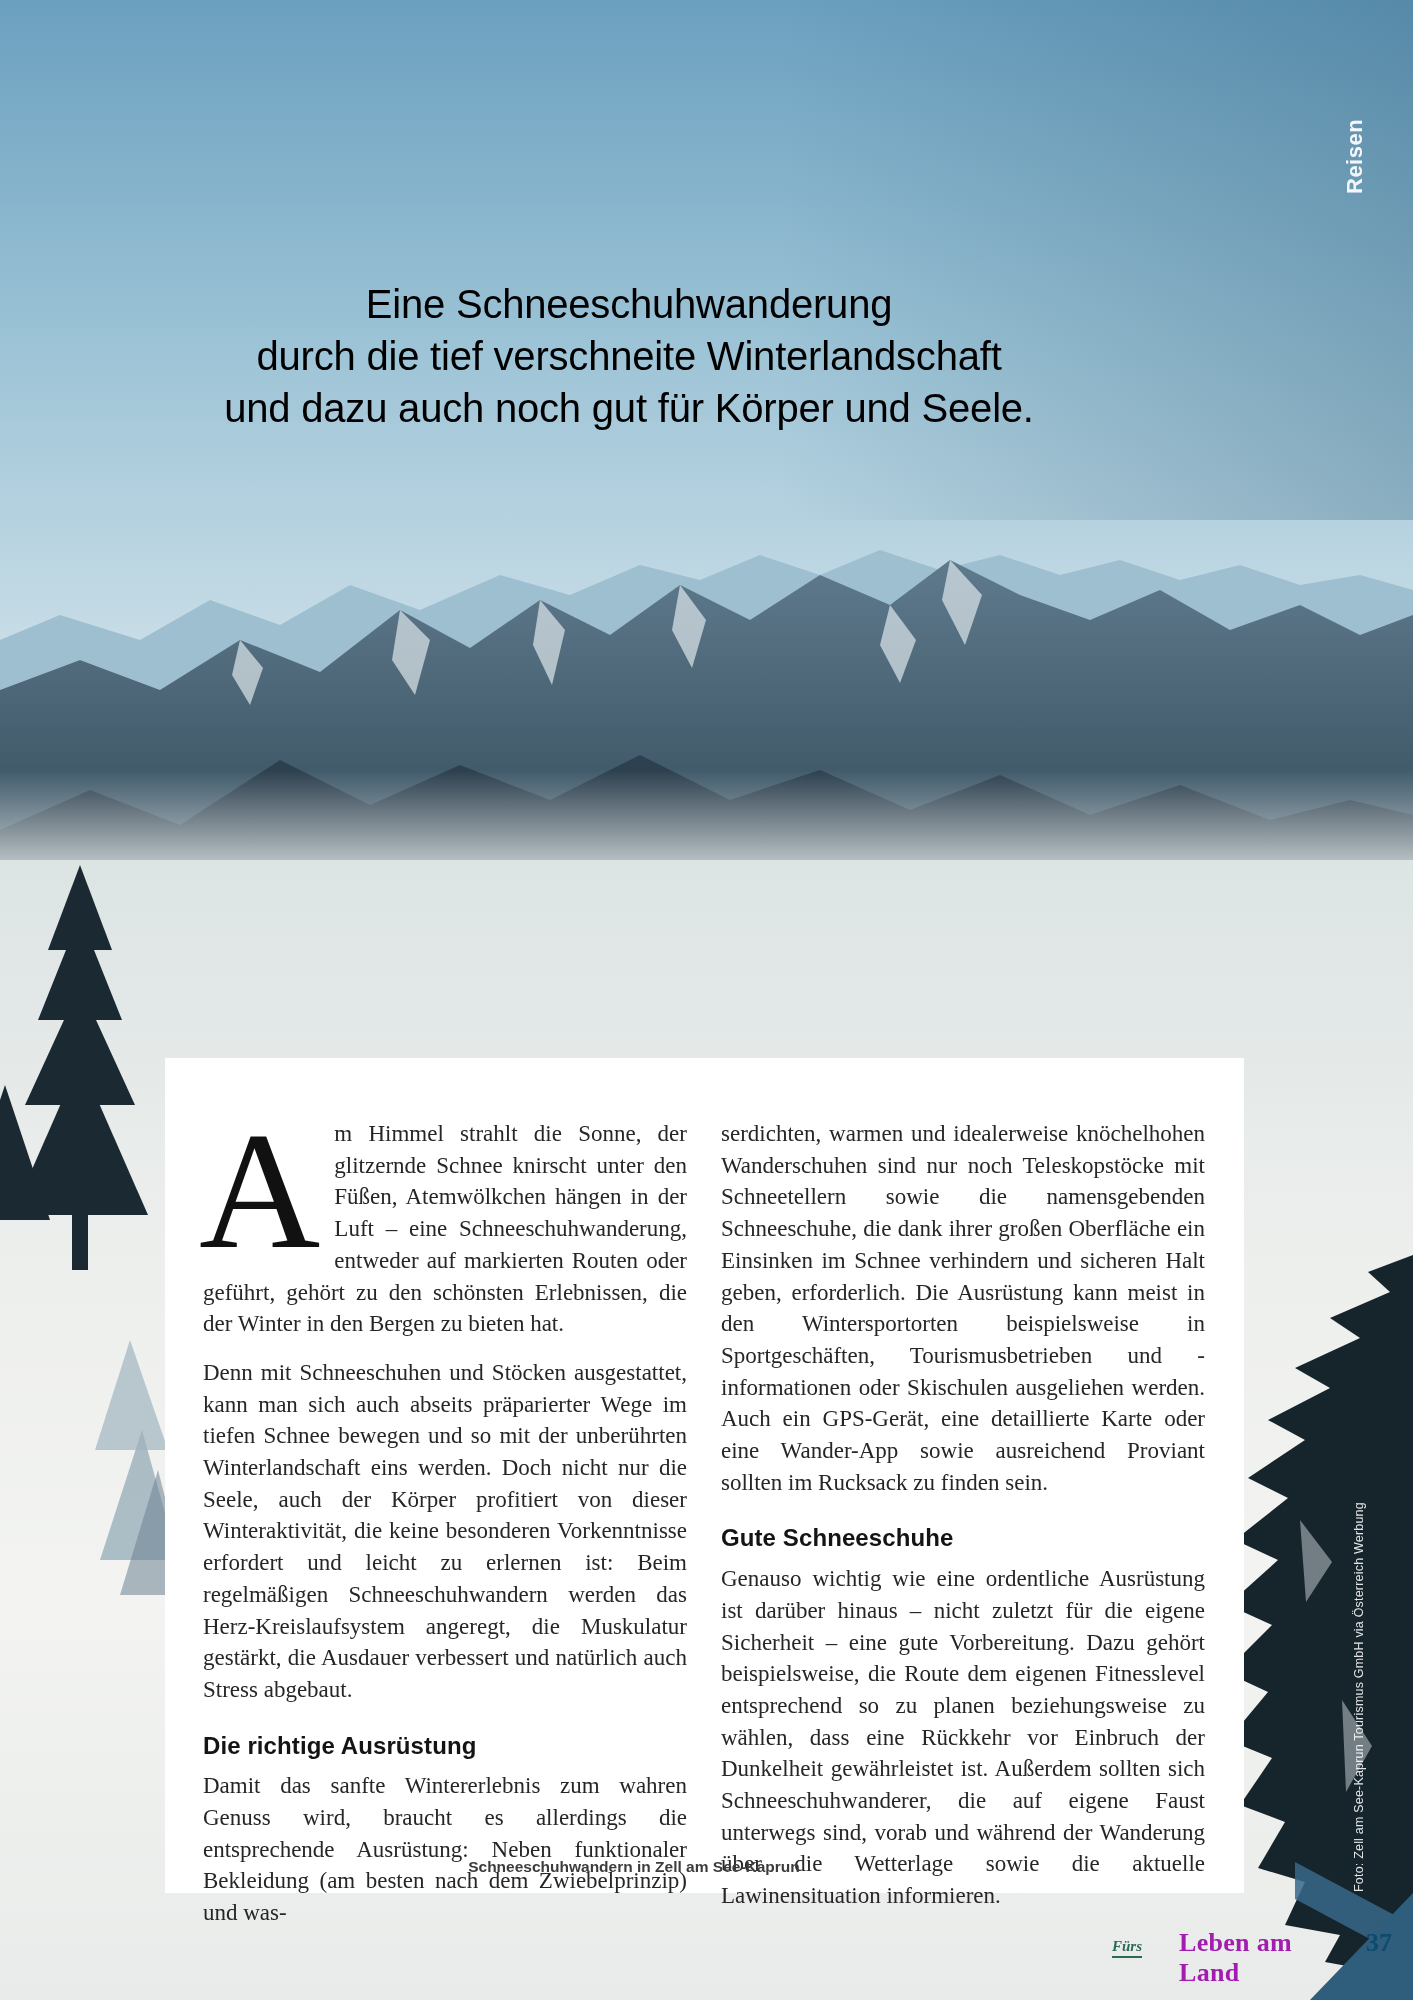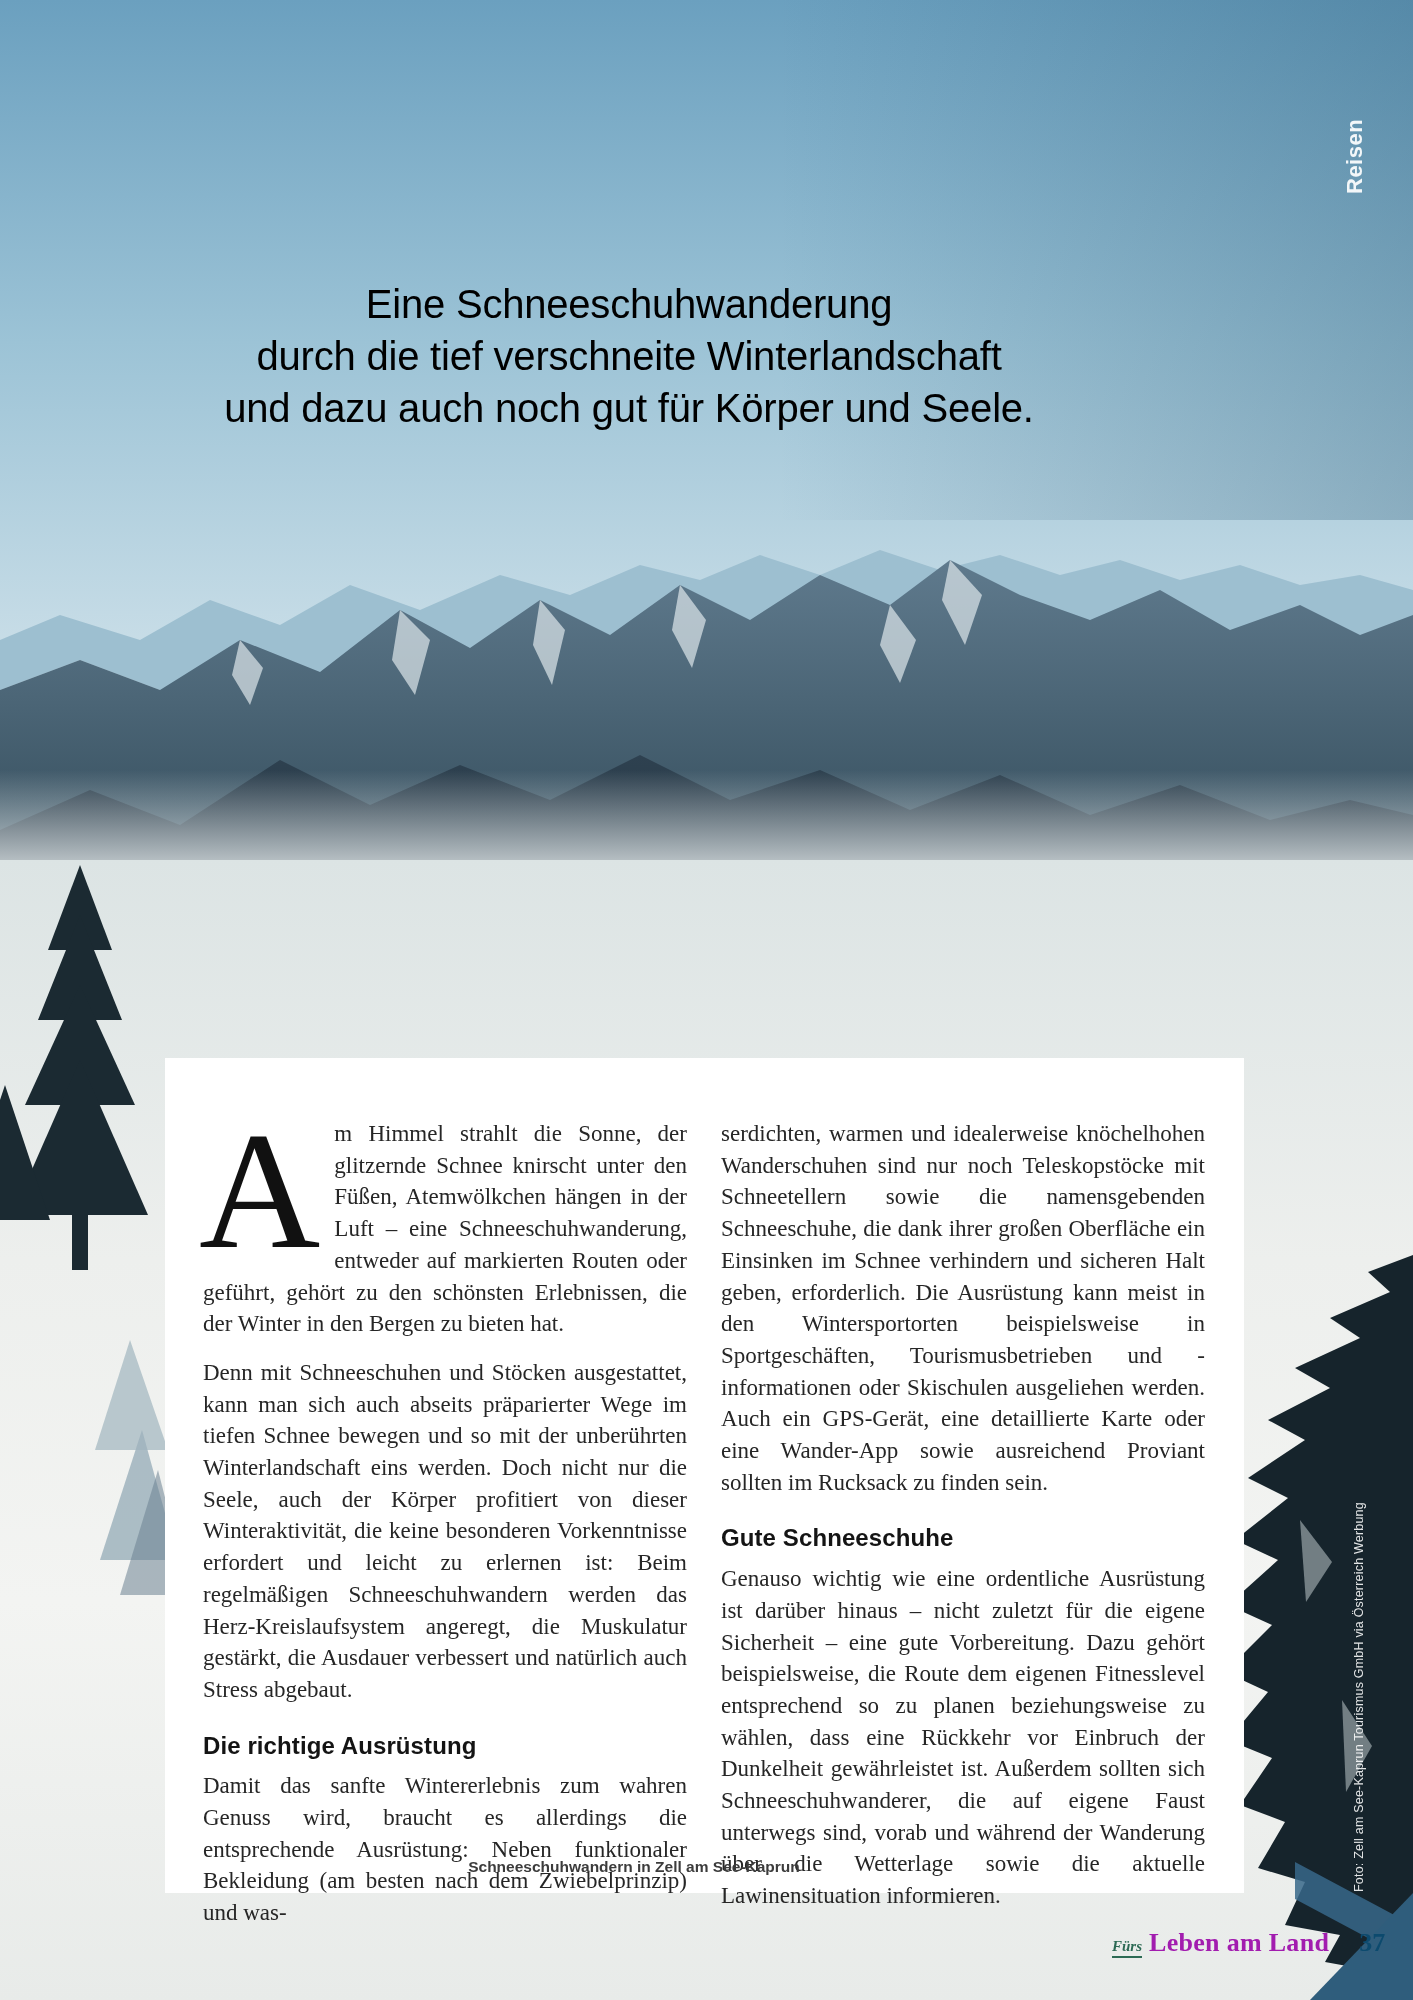--- a/index.html
+++ b/index.html
@@ -54,21 +54,21 @@
     font-size:12.5px;color:rgba(255,255,255,.88);letter-spacing:.2px;
   }
 
   
   .footer-title{
     position:absolute;left:434px;top:1858px;width:400px;text-align:center;
     font-size:15.5px;font-weight:700;color:#3c3c3c;
   }
   .footer-brand{
     position:absolute;left:1112px;top:1928px;width:280px;
-    display:flex;align-items:baseline;
+    display:flex;align-items:baseline;gap:30px;
   }
   .brand-prefix{
     font-family:"Liberation Serif",serif;font-style:italic;font-weight:bold;
     font-size:15px;color:#2c6a54;border-bottom:2px solid #2c6a54;
     padding-bottom:1px;margin-right:7px;
   }
   .brand-name{
     font-family:"Liberation Serif",serif;font-weight:bold;
     font-size:26px;color:#a21caf;letter-spacing:.3px;
   }

